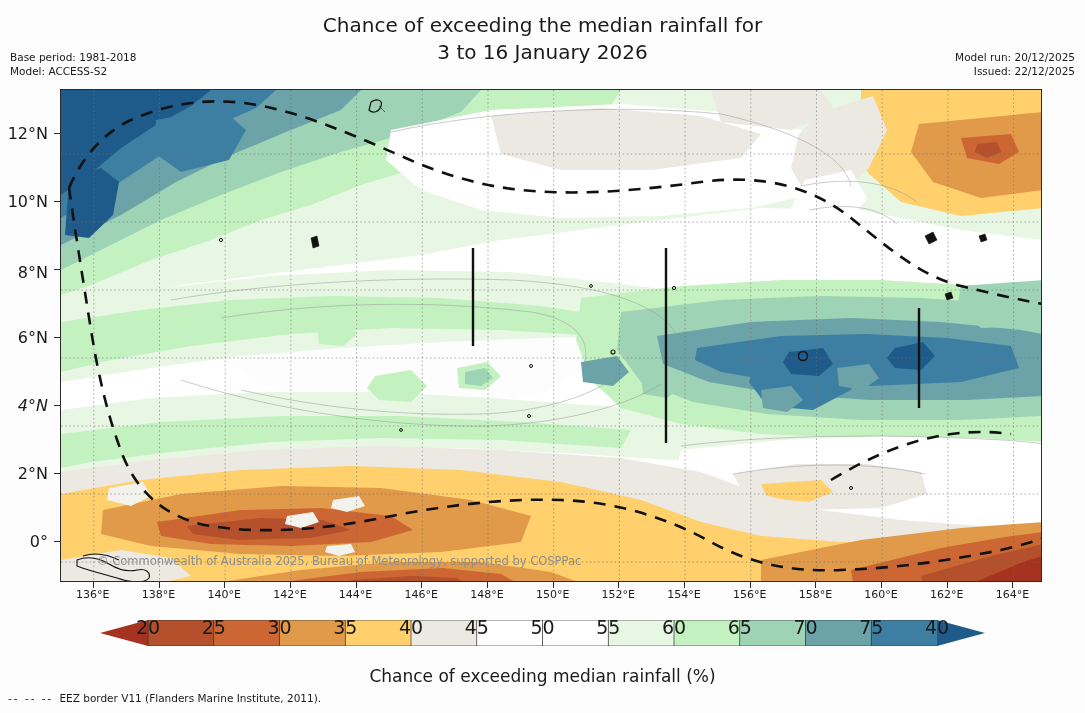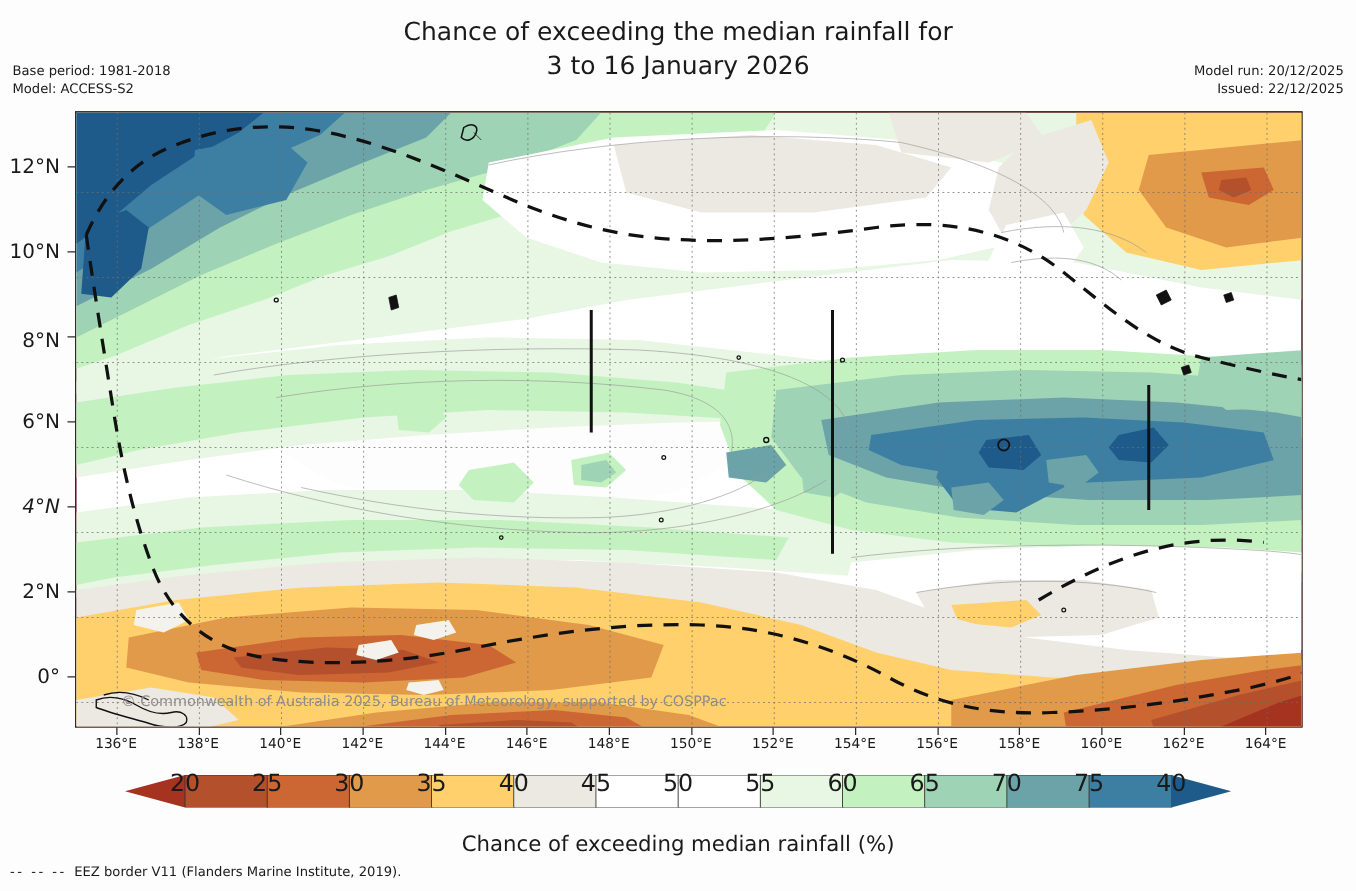--- a/index.html
+++ b/index.html
@@ -293,14 +293,14 @@
     <div class="cbtick" style="left: 674px;">60</div>
     <div class="cbtick" style="left: 739.75px;">65</div>
     <div class="cbtick" style="left: 805.5px;">70</div>
     <div class="cbtick" style="left: 871.25px;">75</div>
     <div class="cbtick" style="left: 937px;">40</div>
   </div>
 <div class="cb-label">Chance of exceeding median rainfall (%)</div>
 
 <div class="footer">
   <span class="dashes">--  --  --</span>
-  <span>EEZ border V11 (Flanders Marine Institute, 2019).</span>
+  <span>EEZ border V11 (Flanders Marine Institute, 2011).</span>
 </div>
 
 </body></html>

